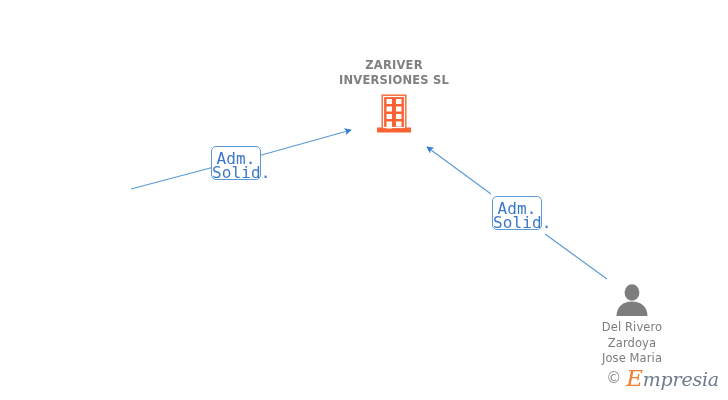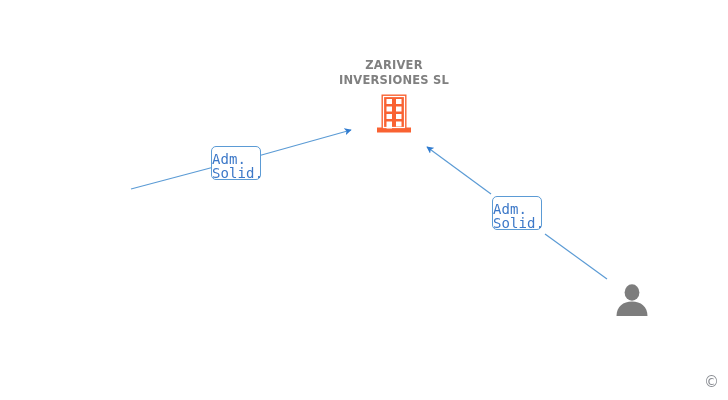--- a/index.html
+++ b/index.html
@@ -89,23 +89,24 @@
 
   
   .edge-label {
     position: absolute;
     box-sizing: border-box;
     border: 1px solid #5b9bd5;
     border-radius: 5px;
     background: #ffffff;
     color: #3c78c8;
     font-family: "DejaVu Sans Mono", monospace;
-    font-size: 14px;
+    font-size: 16px;
     line-height: 14px;
     padding: 5px 0 5px 0;
+    text-align: center;
     white-space: pre-line;
     letter-spacing: 0.1px;
     box-shadow: 0 0 0 0 rgba(0,0,0,0);
   }
   .edge-label-left {
     left: 211px;
     top: 138px;
     width: 50px;
     height: 34px;
   }
@@ -185,25 +186,29 @@
       <rect x="19" y="27.5" width="5.5" height="5" fill="#ffffff"></rect>
     </svg>
   </div>
 
 
   <div class="node person-right">
     <svg class="person-icon" width="36" height="32" viewBox="0 0 36 32" xmlns="http://www.w3.org/2000/svg">
       <ellipse cx="18" cy="8.5" rx="7.4" ry="8.2" fill="#7d7d7d"></ellipse>
       <path d="M2.5 32 C2.5 22.2 9.3 17.4 18 17.4 C26.7 17.4 33.5 22.2 33.5 32 Z" fill="#7d7d7d"></path>
     </svg>
+    <div class="person-label">Del Rivero
+Zardoya
+Jose Maria</div>
   </div>
 
   <div class="edge-label edge-label-left">Adm.
 Solid.</div>
 
   <div class="edge-label edge-label-right">Adm.
 Solid.</div>
 
   <div class="watermark">
     <span class="wm-copy">©</span>
+    <span class="wm-brand"><span class="wm-cap">E</span><span>mpresia</span></span>
   </div>
 
 </div>
 
 </body></html>

